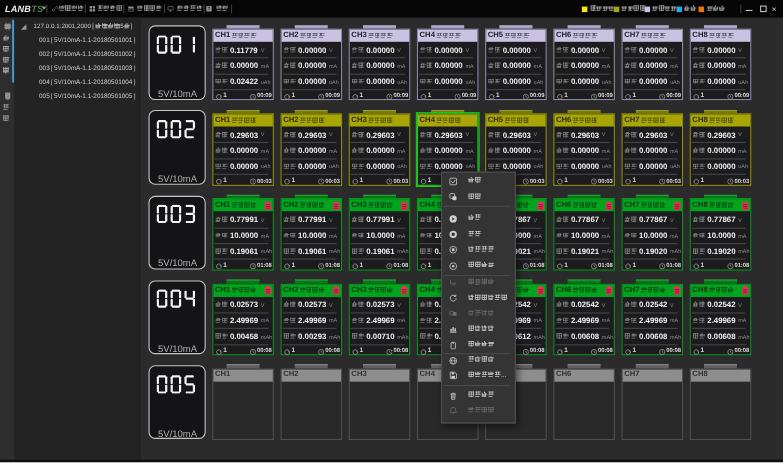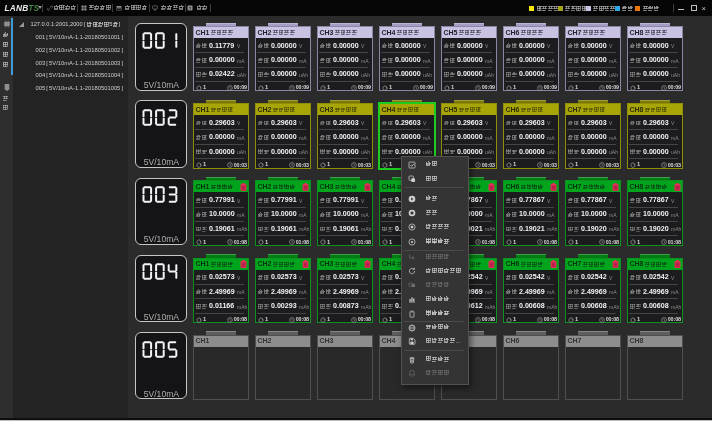--- a/index.html
+++ b/index.html
@@ -1096,21 +1096,21 @@
   </div>
 <div class="abs row-lbls" style="left:196.1px;top:274.3px;font-size:5.4px"><i class="cj c"></i><i class="cj "></i></div>
 <div class="abs val" style="left:209.0px;top:273.1px;font-size:7.1px;letter-spacing:0px">0.02573</div>
 <div class="abs" style="left:237.1px;top:274.7px;font-size:5px;color:#8c8c8c">V</div>
 <div class="abs" style="left:195.1px;top:283.70000000000005px;width:49.1px;height:1px;background:#454545"></div>
 <div class="abs row-lbls" style="left:196.1px;top:288.7px;font-size:5.4px"><i class="cj c"></i><i class="cj "></i></div>
 <div class="abs val" style="left:209.0px;top:287.5px;font-size:7.1px;letter-spacing:0px">2.49969</div>
 <div class="abs" style="left:237.1px;top:289.09999999999997px;font-size:5px;color:#8c8c8c">mA</div>
 <div class="abs" style="left:195.1px;top:298.1px;width:49.1px;height:1px;background:#454545"></div>
 <div class="abs row-lbls" style="left:196.1px;top:303.1px;font-size:5.4px"><i class="cj "></i><i class="cj b"></i></div>
-<div class="abs val" style="left:209.0px;top:301.90000000000003px;font-size:7.1px;letter-spacing:0px">0.01166</div>
+<div class="abs val" style="left:209.0px;top:301.90000000000003px;font-size:7.1px;letter-spacing:0px">0.00458</div>
 <div class="abs" style="left:237.1px;top:303.5px;font-size:5px;color:#8c8c8c">mAh</div>
 <div class="abs" style="left:195.1px;top:312.50000000000006px;width:49.1px;height:1px;background:#454545"></div>
 <div class="abs" style="left:196.4px;top:316.50000000000006px">
     <svg width="6" height="6" viewBox="0 0 12 12" style="display:block">
       <g fill="none" stroke="#9a9a9a" stroke-width="1.6">
         <path d="M9.8 4.2A4.3 4.3 0 1 0 10.3 6"></path>
       </g>
       <path d="M7.5 4.6l3.4-.9-1 3.2z" fill="#9a9a9a"></path>
     </svg>
   </div>
@@ -1180,21 +1180,21 @@
   </div>
 <div class="abs row-lbls" style="left:320.1px;top:274.3px;font-size:5.4px"><i class="cj c"></i><i class="cj "></i></div>
 <div class="abs val" style="left:333.0px;top:273.1px;font-size:7.1px;letter-spacing:0px">0.02573</div>
 <div class="abs" style="left:361.1px;top:274.7px;font-size:5px;color:#8c8c8c">V</div>
 <div class="abs" style="left:319.1px;top:283.70000000000005px;width:49.1px;height:1px;background:#454545"></div>
 <div class="abs row-lbls" style="left:320.1px;top:288.7px;font-size:5.4px"><i class="cj c"></i><i class="cj "></i></div>
 <div class="abs val" style="left:333.0px;top:287.5px;font-size:7.1px;letter-spacing:0px">2.49969</div>
 <div class="abs" style="left:361.1px;top:289.09999999999997px;font-size:5px;color:#8c8c8c">mA</div>
 <div class="abs" style="left:319.1px;top:298.1px;width:49.1px;height:1px;background:#454545"></div>
 <div class="abs row-lbls" style="left:320.1px;top:303.1px;font-size:5.4px"><i class="cj "></i><i class="cj b"></i></div>
-<div class="abs val" style="left:333.0px;top:301.90000000000003px;font-size:7.1px;letter-spacing:0px">0.00873</div>
+<div class="abs val" style="left:333.0px;top:301.90000000000003px;font-size:7.1px;letter-spacing:0px">0.00710</div>
 <div class="abs" style="left:361.1px;top:303.5px;font-size:5px;color:#8c8c8c">mAh</div>
 <div class="abs" style="left:319.1px;top:312.50000000000006px;width:49.1px;height:1px;background:#454545"></div>
 <div class="abs" style="left:320.40000000000003px;top:316.50000000000006px">
     <svg width="6" height="6" viewBox="0 0 12 12" style="display:block">
       <g fill="none" stroke="#9a9a9a" stroke-width="1.6">
         <path d="M9.8 4.2A4.3 4.3 0 1 0 10.3 6"></path>
       </g>
       <path d="M7.5 4.6l3.4-.9-1 3.2z" fill="#9a9a9a"></path>
     </svg>
   </div>

